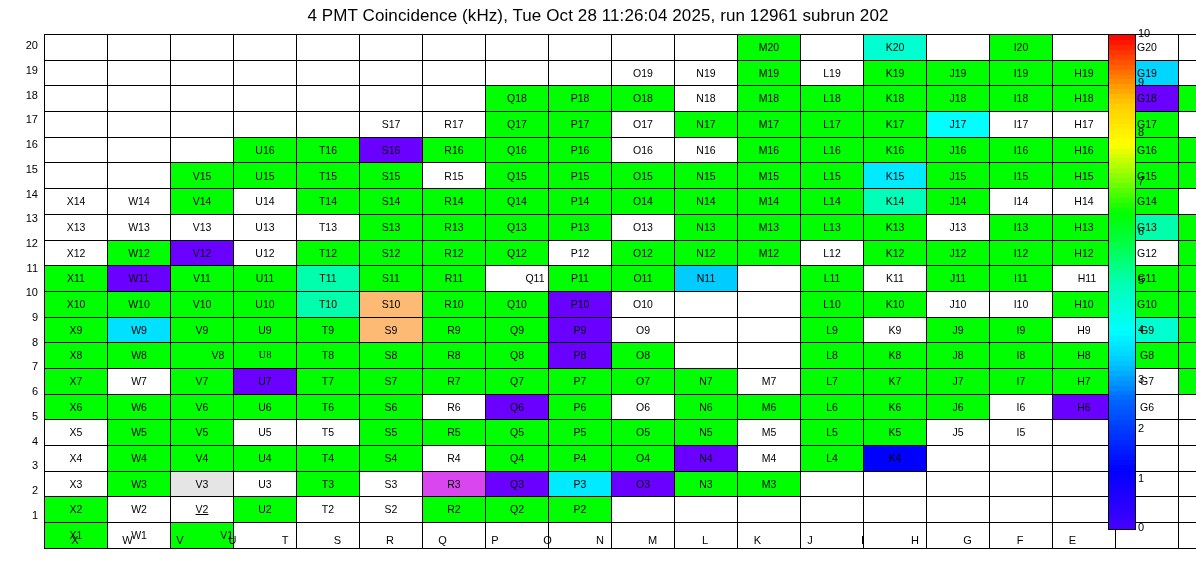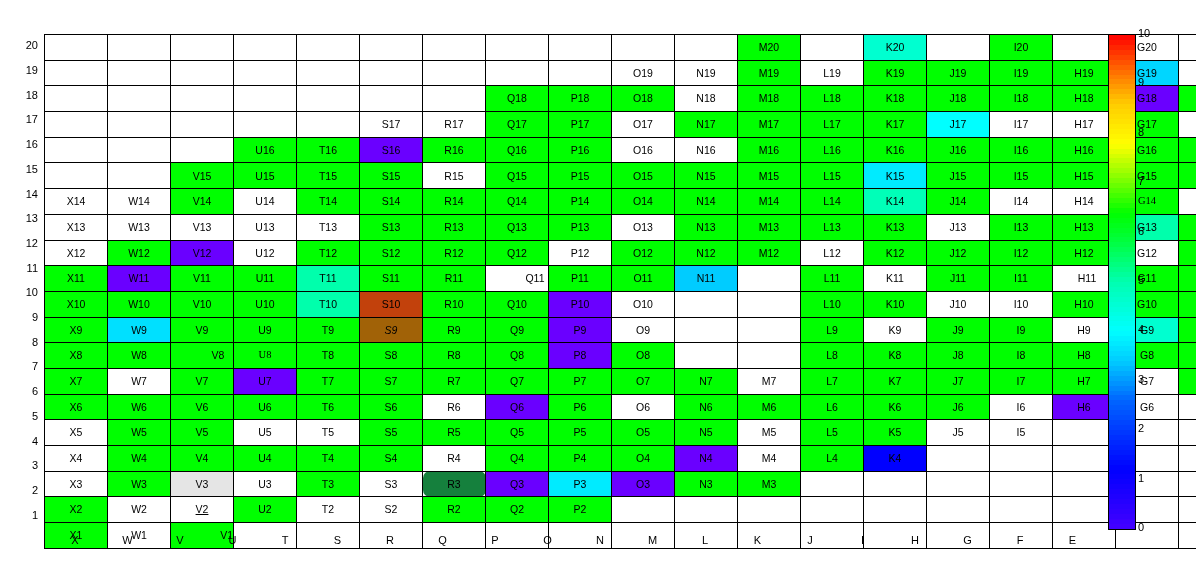--- a/index.html
+++ b/index.html
@@ -39,20 +39,21 @@
   #cbar div{width:100%;}
   .cbtick{
     position:absolute;left:1138px;font-size:11px;color:#000;
   }
 </style>
 </head>
 <body>
 
 <div id="root">
 
+  <div id="title">4 PMT Coincidence (kHz), Tue Oct 28 11:26:04 2025, run 12961 subrun 202</div>
 
   <div id="plot">
     <table class="grid">
       <tbody id="grid-body">
           <tr>
             <td style="background: rgb(255, 255, 255);"></td>
             <td style="background: rgb(255, 255, 255);"></td>
             <td style="background: rgb(255, 255, 255);"></td>
             <td style="background: rgb(255, 255, 255);"></td>
             <td style="background: rgb(255, 255, 255);"></td>
@@ -187,21 +188,21 @@
             <td style="background: rgb(0, 255, 0);">Q14</td>
             <td style="background: rgb(0, 255, 0);">P14</td>
             <td style="background: rgb(0, 255, 0);">O14</td>
             <td style="background: rgb(0, 255, 0);">N14</td>
             <td style="background: rgb(0, 255, 0);">M14</td>
             <td style="background: rgb(0, 255, 0);">L14</td>
             <td style="background: rgb(0, 255, 184);">K14</td>
             <td style="background: rgb(0, 255, 0);">J14</td>
             <td style="background: rgb(255, 255, 255);">I14</td>
             <td style="background: rgb(255, 255, 255);">H14</td>
-            <td style="background: rgb(0, 255, 0); font-family: Liberation Serif, serif;">G14</td>
+            <td style="background: rgb(0, 255, 0);">G14</td>
             <td style="background: rgb(255, 255, 255);">F14</td>
           </tr>
           <tr>
             <td style="background: rgb(255, 255, 255);">X13</td>
             <td style="background: rgb(255, 255, 255);">W13</td>
             <td style="background: rgb(255, 255, 255);">V13</td>
             <td style="background: rgb(255, 255, 255);">U13</td>
             <td style="background: rgb(255, 255, 255);">T13</td>
             <td style="background: rgb(0, 255, 0);">S13</td>
             <td style="background: rgb(0, 255, 0);">R13</td>
@@ -259,42 +260,42 @@
             <td style="background: rgb(255, 255, 255); padding-left: 6px;">H11</td>
             <td style="background: rgb(0, 255, 0);">G11</td>
             <td style="background: rgb(0, 255, 0);">F11</td>
           </tr>
           <tr>
             <td style="background: rgb(0, 255, 0);">X10</td>
             <td style="background: rgb(0, 255, 0);">W10</td>
             <td style="background: rgb(0, 255, 0);">V10</td>
             <td style="background: rgb(0, 255, 0);">U10</td>
             <td style="background: rgb(0, 255, 172);">T10</td>
-            <td style="background: #c2410c;">S10</td>
+            <td style="background: #fdba74;">S10</td>
             <td style="background: rgb(0, 255, 0);">R10</td>
             <td style="background: rgb(0, 255, 0);">Q10</td>
             <td style="background: rgb(106, 0, 255);">P10</td>
             <td style="background: rgb(255, 255, 255);">O10</td>
             <td style="background: rgb(255, 255, 255);"></td>
             <td style="background: rgb(255, 255, 255);"></td>
             <td style="background: rgb(0, 255, 0);">L10</td>
             <td style="background: rgb(0, 255, 0);">K10</td>
             <td style="background: rgb(255, 255, 255);">J10</td>
             <td style="background: rgb(255, 255, 255);">I10</td>
             <td style="background: rgb(0, 255, 0);">H10</td>
             <td style="background: rgb(0, 255, 0);">G10</td>
             <td style="background: rgb(0, 255, 0);">F10</td>
           </tr>
           <tr>
             <td style="background: rgb(0, 255, 0);">X9</td>
             <td style="background: rgb(0, 224, 255);">W9</td>
             <td style="background: rgb(0, 255, 0);">V9</td>
             <td style="background: rgb(0, 255, 0);">U9</td>
             <td style="background: rgb(0, 255, 0);">T9</td>
-            <td style="background: #a16207; font-style: italic;">S9</td>
+            <td style="background: #fdba74;">S9</td>
             <td style="background: rgb(0, 255, 0);">R9</td>
             <td style="background: rgb(0, 255, 0);">Q9</td>
             <td style="background: rgb(106, 0, 255);">P9</td>
             <td style="background: rgb(255, 255, 255);">O9</td>
             <td style="background: rgb(255, 255, 255);"></td>
             <td style="background: rgb(255, 255, 255);"></td>
             <td style="background: rgb(0, 255, 0);">L9</td>
             <td style="background: rgb(255, 255, 255);">K9</td>
             <td style="background: rgb(0, 255, 0);">J9</td>
             <td style="background: rgb(0, 255, 0);">I9</td>
@@ -407,21 +408,21 @@
             <td style="background: rgb(255, 255, 255);"></td>
             <td style="background: rgb(255, 255, 255);"></td>
           </tr>
           <tr>
             <td style="background: rgb(255, 255, 255);">X3</td>
             <td style="background: rgb(0, 255, 0);">W3</td>
             <td style="background: #e5e5e5;">V3</td>
             <td style="background: rgb(255, 255, 255);">U3</td>
             <td style="background: rgb(0, 255, 0);">T3</td>
             <td style="background: rgb(255, 255, 255);">S3</td>
-            <td style="background: #15803d; border-radius: 7px;">R3</td>
+            <td style="background: #d946ef;">R3</td>
             <td style="background: rgb(106, 0, 255);">Q3</td>
             <td style="background: rgb(0, 235, 255);">P3</td>
             <td style="background: rgb(106, 0, 255);">O3</td>
             <td style="background: rgb(0, 255, 0);">N3</td>
             <td style="background: rgb(0, 255, 0);">M3</td>
             <td style="background: rgb(255, 255, 255);"></td>
             <td style="background: rgb(255, 255, 255);"></td>
             <td style="background: rgb(255, 255, 255);"></td>
             <td style="background: rgb(255, 255, 255);"></td>
             <td style="background: rgb(255, 255, 255);"></td>

